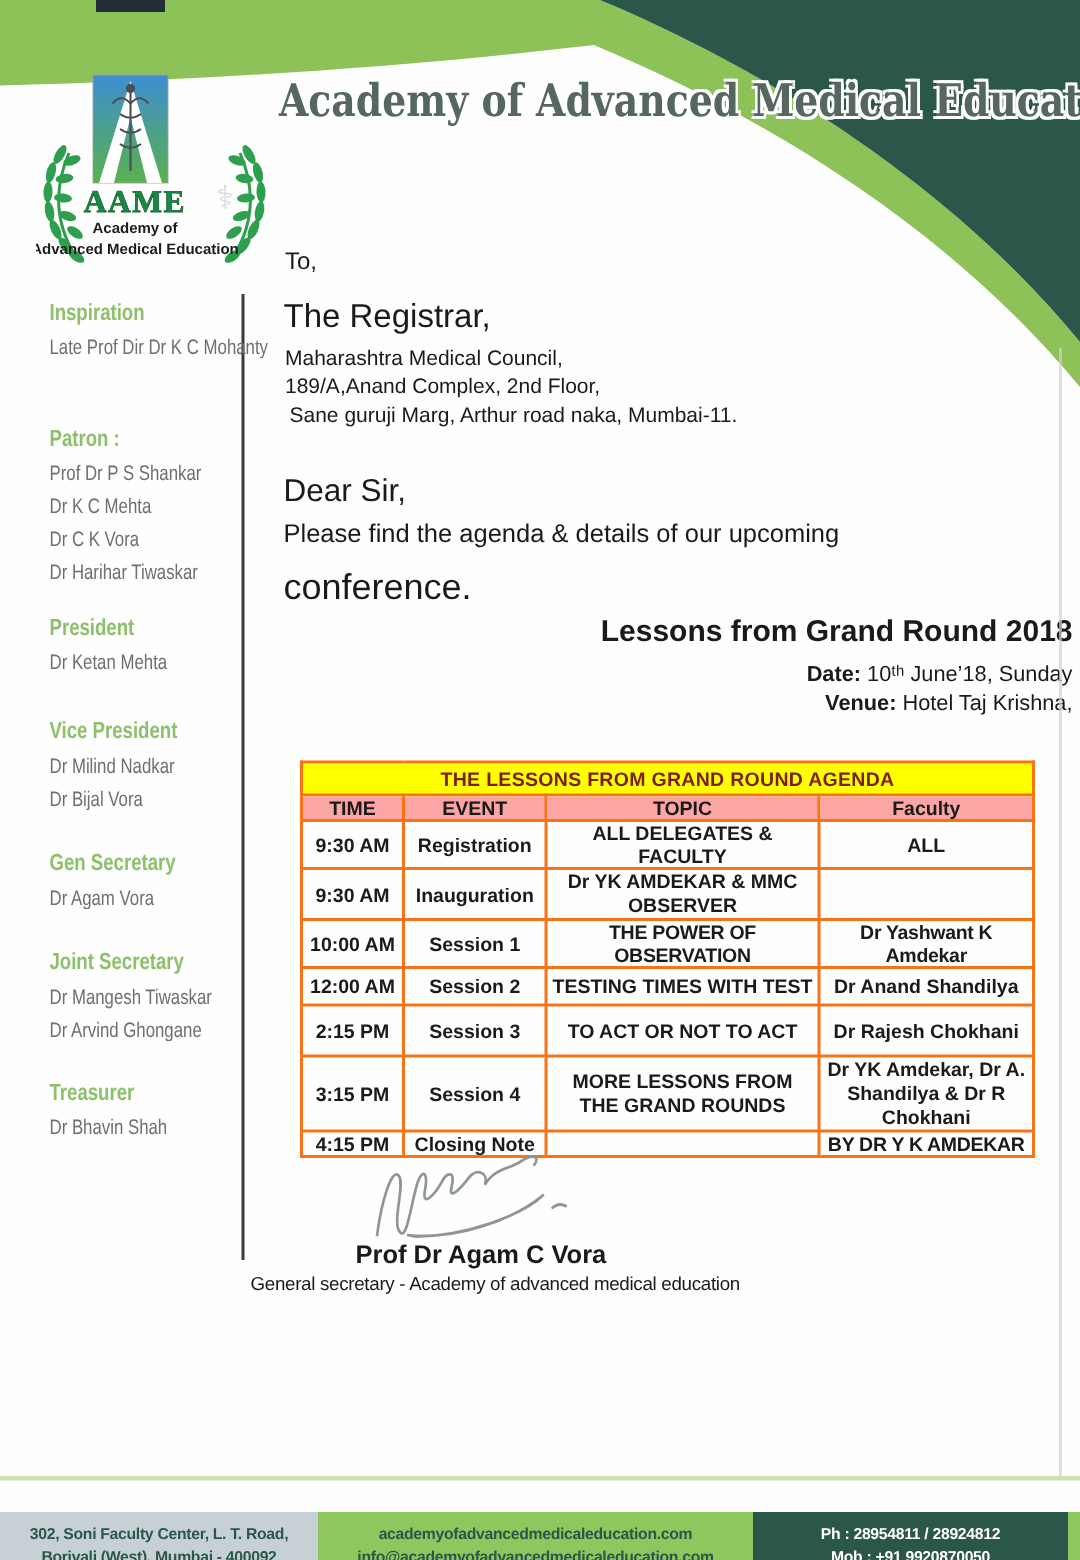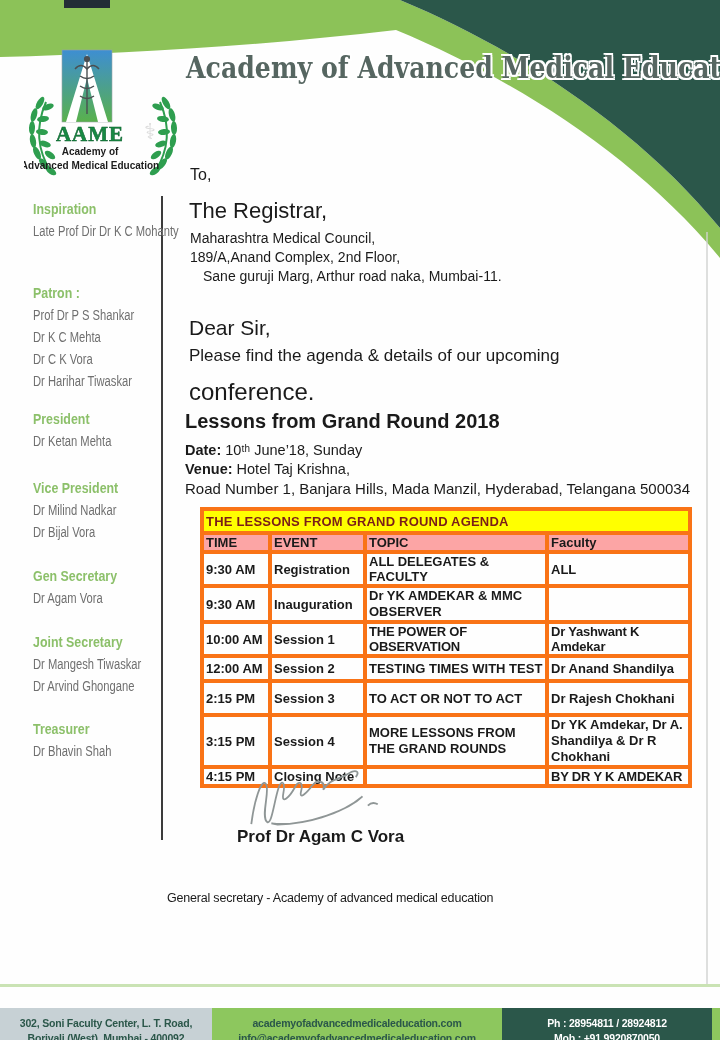--- a/index.html
+++ b/index.html
@@ -21,44 +21,44 @@
   .divider-v{position:absolute;left:161px;top:196px;width:2px;height:644px;background:#3c3c3c;}
 
   
   .to-line{position:absolute;left:190px;top:166px;font-size:16px;}
   .recipient{position:absolute;left:189px;top:198px;font-size:22px;}
   .addr{position:absolute;left:190px;font-size:14px;}
   .salutation{position:absolute;left:189px;top:316px;font-size:21px;}
   .body1{position:absolute;left:189px;top:346px;font-size:17px;}
   .body2{position:absolute;left:189px;top:378px;font-size:24px;}
 
-  .evt-block{position:absolute;left:185px;top:410px;width:530px;text-align:left;}
+  .evt-block{position:absolute;left:185px;top:410px;width:530px;text-align:right;}
   .evt-title{font-size:20px;font-weight:bold;margin-bottom:8px;}
   .evt-line{font-size:14.5px;line-height:19px;}
   .evt-line .b{font-weight:bold;}
   .evt-road{font-size:15px;line-height:20px;}
 
   
   table.agenda{position:absolute;left:200px;top:507px;width:488px;border-collapse:collapse;
     table-layout:fixed;}
-  table.agenda td,table.agenda th{border:4px solid #f97316;padding:0 2px;
+  table.agenda td,table.agenda th{border:2px solid #f97316;padding:0 2px;text-align:center;
     vertical-align:middle;font-weight:bold;font-size:13px;overflow:hidden;}
   .tbl-title{background:#ffff00;color:#7b1e18;font-size:12px;height:20px;letter-spacing:.2px;}
   .tbl-head td{background:#fca5a5;font-size:10.5px;height:15px;}
   .c-time{width:68px;}.c-event{width:95px;}.c-topic{width:182px;}.c-fac{width:143px;}
   .sm{font-size:10.5px;}
   .r1{height:16px;}.r2{height:33px;}.r3{height:26px;}.r4{height:25px;}
   .r5{height:34px;}.r6{height:50px;}.r7{height:17px;}
   .tight{font-size:12px;letter-spacing:-0.2px;}
   .wrap3{font-size:12px;line-height:16px;}
   .wrap2{font-size:12.5px;line-height:16px;}
 
   
   .sig-name{position:absolute;left:237px;top:827px;font-size:17px;font-weight:bold;}
-  .sig-title{position:absolute;left:167px;top:849px;font-size:12.5px;letter-spacing:-0.2px;margin-top:42px;}
+  .sig-title{position:absolute;left:167px;top:849px;font-size:12.5px;letter-spacing:-0.2px;}
 
   
   .footer-line{position:absolute;left:0;top:984px;width:720px;height:3px;background:rgba(140,195,90,.45);}
   .fblock{position:absolute;top:1008px;height:60px;text-align:center;font-weight:bold;
     font-size:10.5px;line-height:15px;padding-top:8px;box-sizing:border-box;letter-spacing:-0.2px;}
   .f-left{left:0;width:212px;background:#c7d1d5;color:#2b574a;}
   .f-mid{left:212px;width:290px;background:#8dc75e;color:#2b574a;}
   .f-right{left:502px;width:210px;background:#2b574a;color:#ffffff;}
   .f-sliver{left:712px;width:8px;background:#8dc75e;height:60px;position:absolute;top:1008px;}
 
@@ -153,36 +153,35 @@
   </div>
   <div class="side-group" style="top:719px">
     <div class="side-heading">Treasurer</div>
     <div class="side-member">Dr Bhavin Shah</div>
   </div>
 
   <div class="to-line">To,</div>
   <div class="recipient">The Registrar,</div>
   <div class="addr" style="top:230px">Maharashtra Medical Council,</div>
   <div class="addr" style="top:249px">189/A,Anand Complex, 2nd Floor,</div>
-  <div class="addr" style="top:268px;left:203px">Sane guruji Marg, Arthur road naka, Mumbai-11.</div>
+  <div class="addr" style="top:268px;left:193px">Sane guruji Marg, Arthur road naka, Mumbai-11.</div>
   <div class="salutation">Dear Sir,</div>
   <div class="body1">Please find the agenda &amp; details of our upcoming</div>
   <div class="body2">conference.</div>
 
   <div class="evt-block">
     <div class="evt-title">Lessons from Grand Round 2018</div>
     <div class="evt-line">
       <span class="b">Date:</span>
       <span>10ᵗʰ June’18, Sunday</span>
     </div>
     <div class="evt-line">
       <span class="b">Venue:</span>
       <span>Hotel Taj Krishna,</span>
     </div>
-    <div class="evt-road">Road Number 1, Banjara Hills, Mada Manzil, Hyderabad, Telangana 500034</div>
   </div>
 
   <table class="agenda">
     <colgroup>
         <col class="c-time">
         <col class="c-event">
         <col class="c-topic">
         <col class="c-fac">
       </colgroup>
     <tbody>

